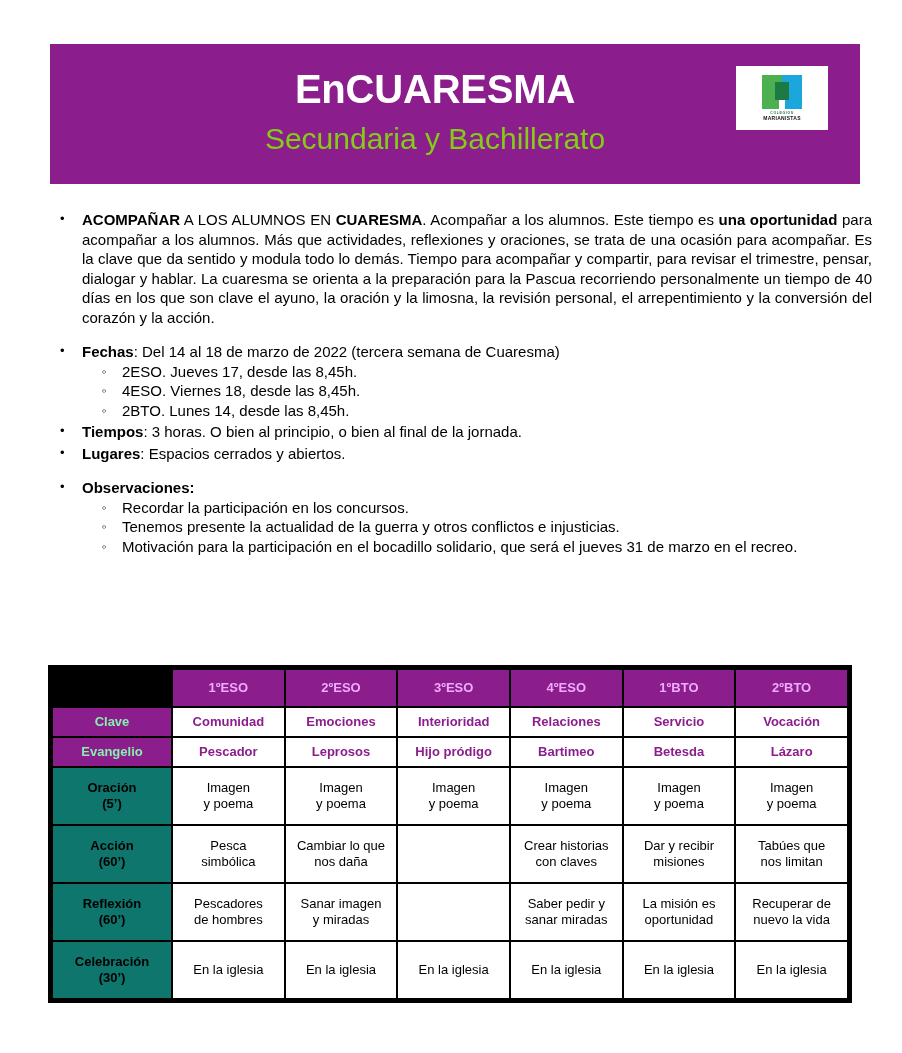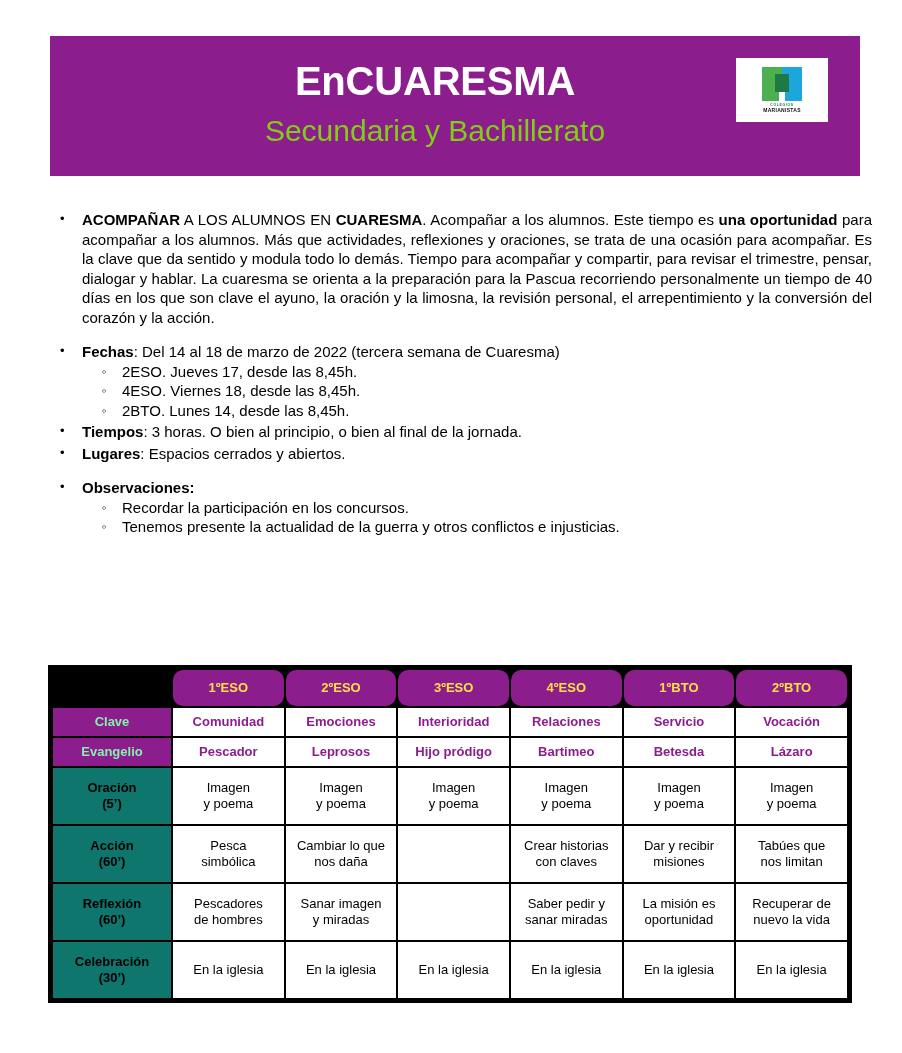--- a/index.html
+++ b/index.html
@@ -13,21 +13,21 @@
     font-family: "Liberation Sans", sans-serif;
     color: #000000;
     position: relative;
     overflow: hidden;
   }
 
   
   .banner {
     position: absolute;
     left: 50px;
-    top: 36px;
+    top: 44px;
     width: 810px;
     height: 140px;
     background: #8B1D8D;
     box-sizing: border-box;
     padding-left: 20px;
   }
   .banner-inner {
     position: relative;
     width: 100%;
     height: 100%;
@@ -184,26 +184,25 @@
     vertical-align: middle;
     padding: 2px 1px;
     font-size: 13px;
     line-height: 16px;
   }
   td.corner-black {
     background: #000000;
   }
   td.col-head {
     background: #8B1D8D;
-    color: #fde047;
+    color: #f0abfc;
     font-weight: bold;
     font-size: 22px;
     line-height: 26px;
     height: 32px;
-    border-radius: 10px;
   }
   td.row-head-purple {
     background: #8B1D8D;
     color: #86efac;
     font-weight: bold;
     font-size: 19px;
     line-height: 24px;
   }
   td.key-cell {
     background: #ffffff;
@@ -274,20 +273,21 @@
 
     <li>
       <b>Lugares</b><span>: Espacios cerrados y abiertos.</span>
     </li>
 
     <li class="gap-block">
       <b>Observaciones:</b>
       <ul class="lvl2">
         <li>Recordar la participación en los concursos.</li>
         <li>Tenemos presente la actualidad de la guerra y otros conflictos e injusticias.</li>
+        <li>Motivación para la participación en el bocadillo solidario, que será el jueves 31 de marzo en el recreo.</li>
       </ul>
     </li>
 
   </ul>
 </div>
 
 <div class="grid-wrap">
   <table class="grid">
     <colgroup>
       <col class="colw-label">

